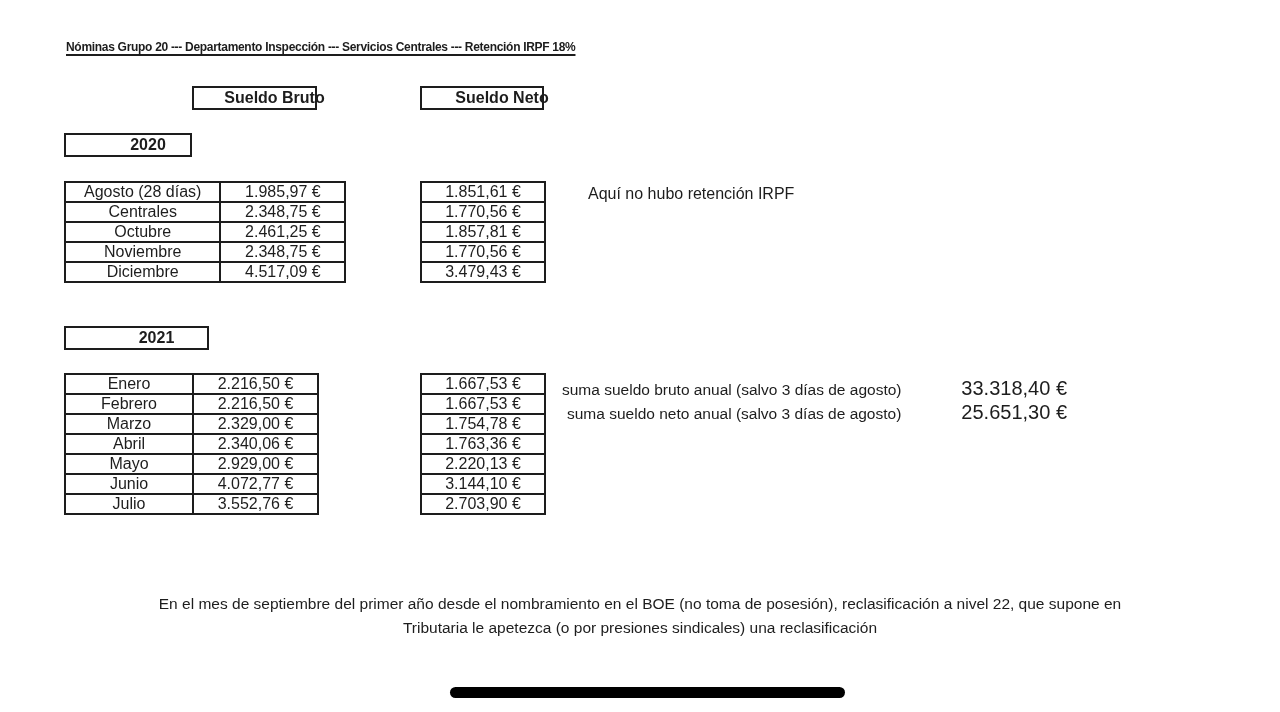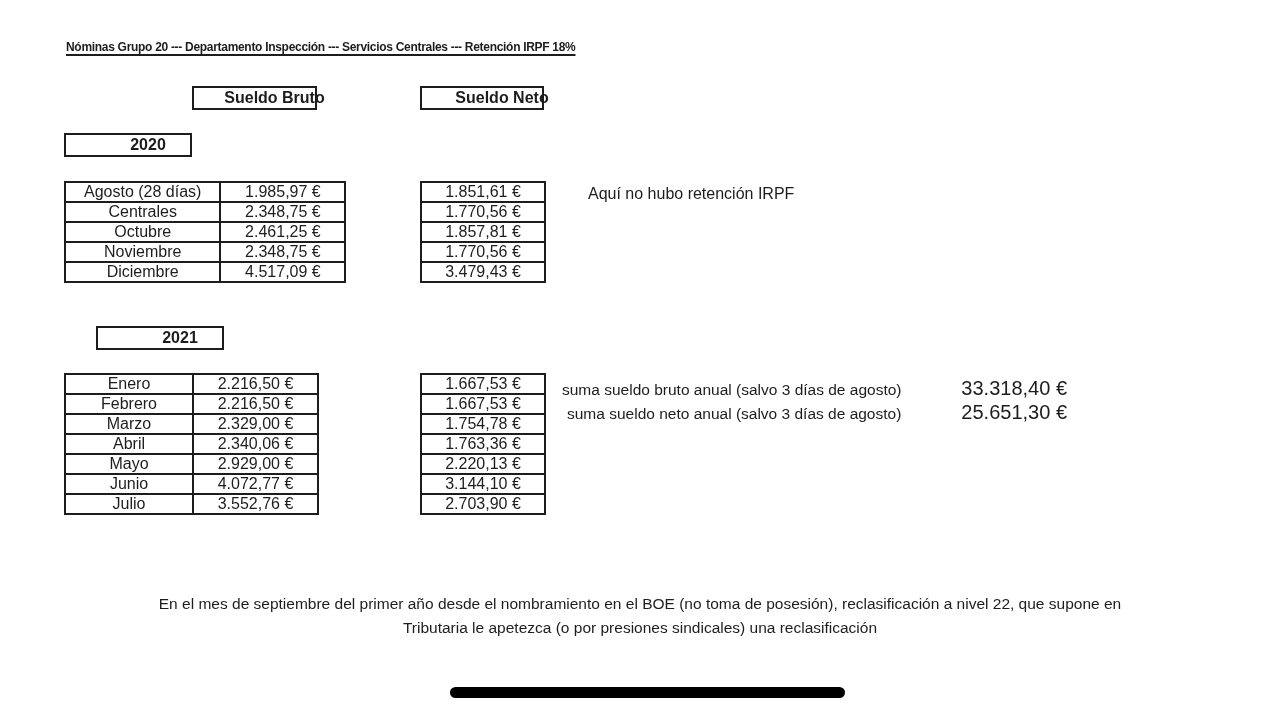--- a/index.html
+++ b/index.html
@@ -18,21 +18,21 @@
   }
 
   .box{
     position:absolute;border:2px solid var(--ink);
     display:flex;align-items:center;justify-content:center;
     font-size:16px;font-weight:bold;background:var(--bg);white-space:nowrap;padding-left:40px;
   }
   .hdr-bruto{left:192px;top:86px;width:125px;height:24px;}
   .hdr-neto{left:420px;top:86px;width:124px;height:24px;}
   .year-2020{left:64px;top:133px;width:128px;height:24px;}
-  .year-2021{left:64px;top:326px;width:128px;height:24px;margin-left:32px;}
+  .year-2021{left:64px;top:326px;width:145px;height:24px;}
 
   table.t{position:absolute;border-collapse:collapse;table-layout:fixed;background:var(--bg);}
   table.t td{
     border:2px solid var(--ink);height:17px;
     text-align:center;vertical-align:middle;
     font-size:16px;white-space:nowrap;overflow:hidden;padding:0 18px;
   }
   .t-2020-bruto{left:64px;top:181px;}
   .t-2020-neto{left:420px;top:181px;border-radius:10px;}
   .t-2021-bruto{left:64px;top:373px;}

